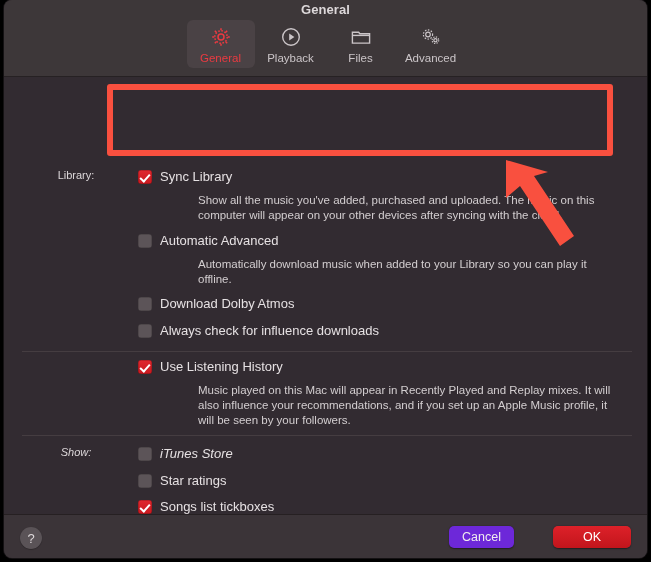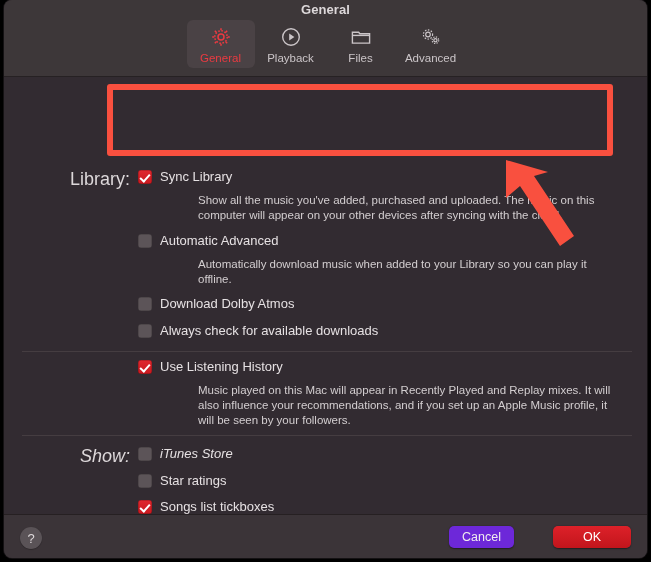--- a/index.html
+++ b/index.html
@@ -87,23 +87,23 @@
     height: 437px;
     background: #322b31;
   }
 
   .row {
     position: absolute;
     display: flex;
     align-items: flex-start;
   }
   .rlabel {
-    font-size: 18px;
+    font-size: 11px;
     color: #ddd8da;
-    text-align: right;
+    text-align: center;
     white-space: nowrap;
   }
 
   
   .cb {
     width: 14px;
     height: 14px;
     border-radius: 3px;
     flex: 0 0 auto;
     position: relative;
@@ -322,21 +322,21 @@
 
     <div class="row" style="left:18px; top:219px; width:600px;">
       <div style="width:108px; margin-right:8px;"></div>
       <div class="cb off"></div>
       <div class="cbtext">Download Dolby Atmos</div>
     </div>
 
     <div class="row" style="left:18px; top:246px; width:600px;">
       <div style="width:108px; margin-right:8px;"></div>
       <div class="cb off"></div>
-      <div class="cbtext">Always check for available downloads</div>
+      <div class="cbtext">Always check for influence downloads</div>
     </div>
 
     <div class="sep" style="top:274px;"></div>
 
     <div class="row" style="left:18px; top:282px; width:600px;">
       <div style="width:108px; margin-right:8px;"></div>
       <div class="cb on"></div>
       <div class="cbtext">Use Listening History</div>
     </div>
     <div class="desc" style="position:absolute; left:194px; top:306px; width:424px;">Music played on this Mac will appear in Recently Played and Replay mixes. It will also influence your recommendations, and if you set up an Apple Music profile, it will be seen by your followers.</div>

